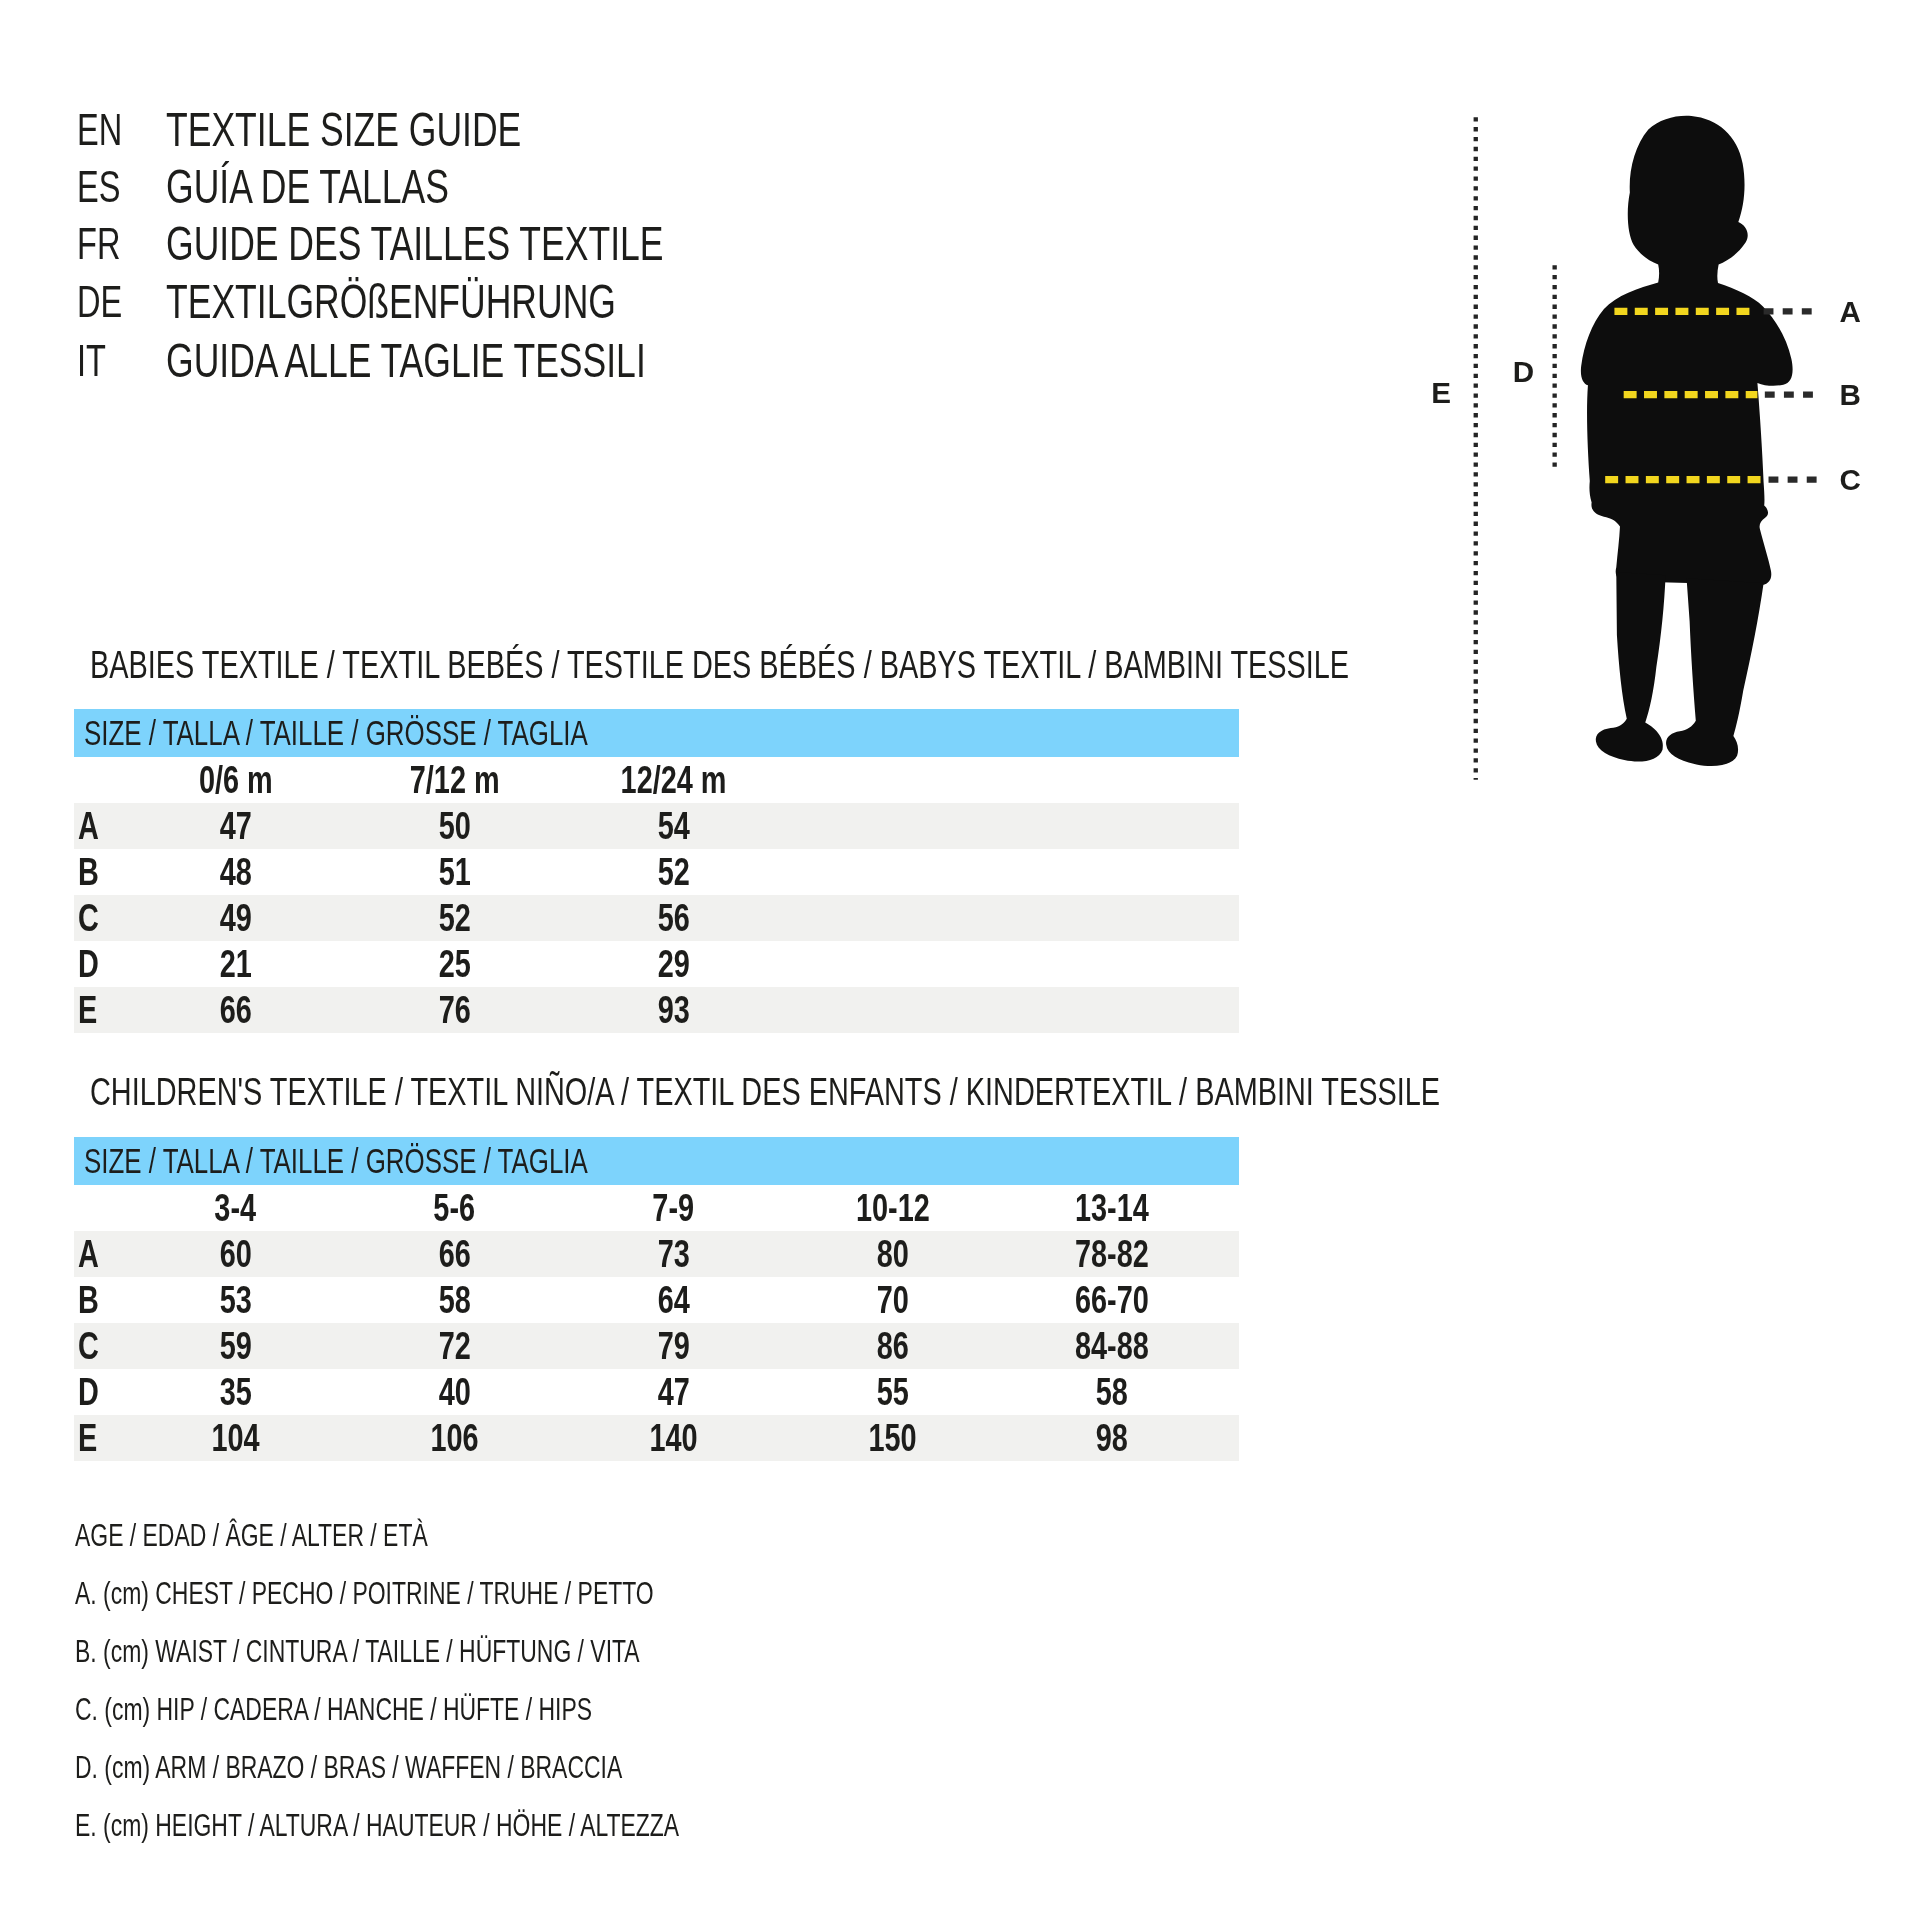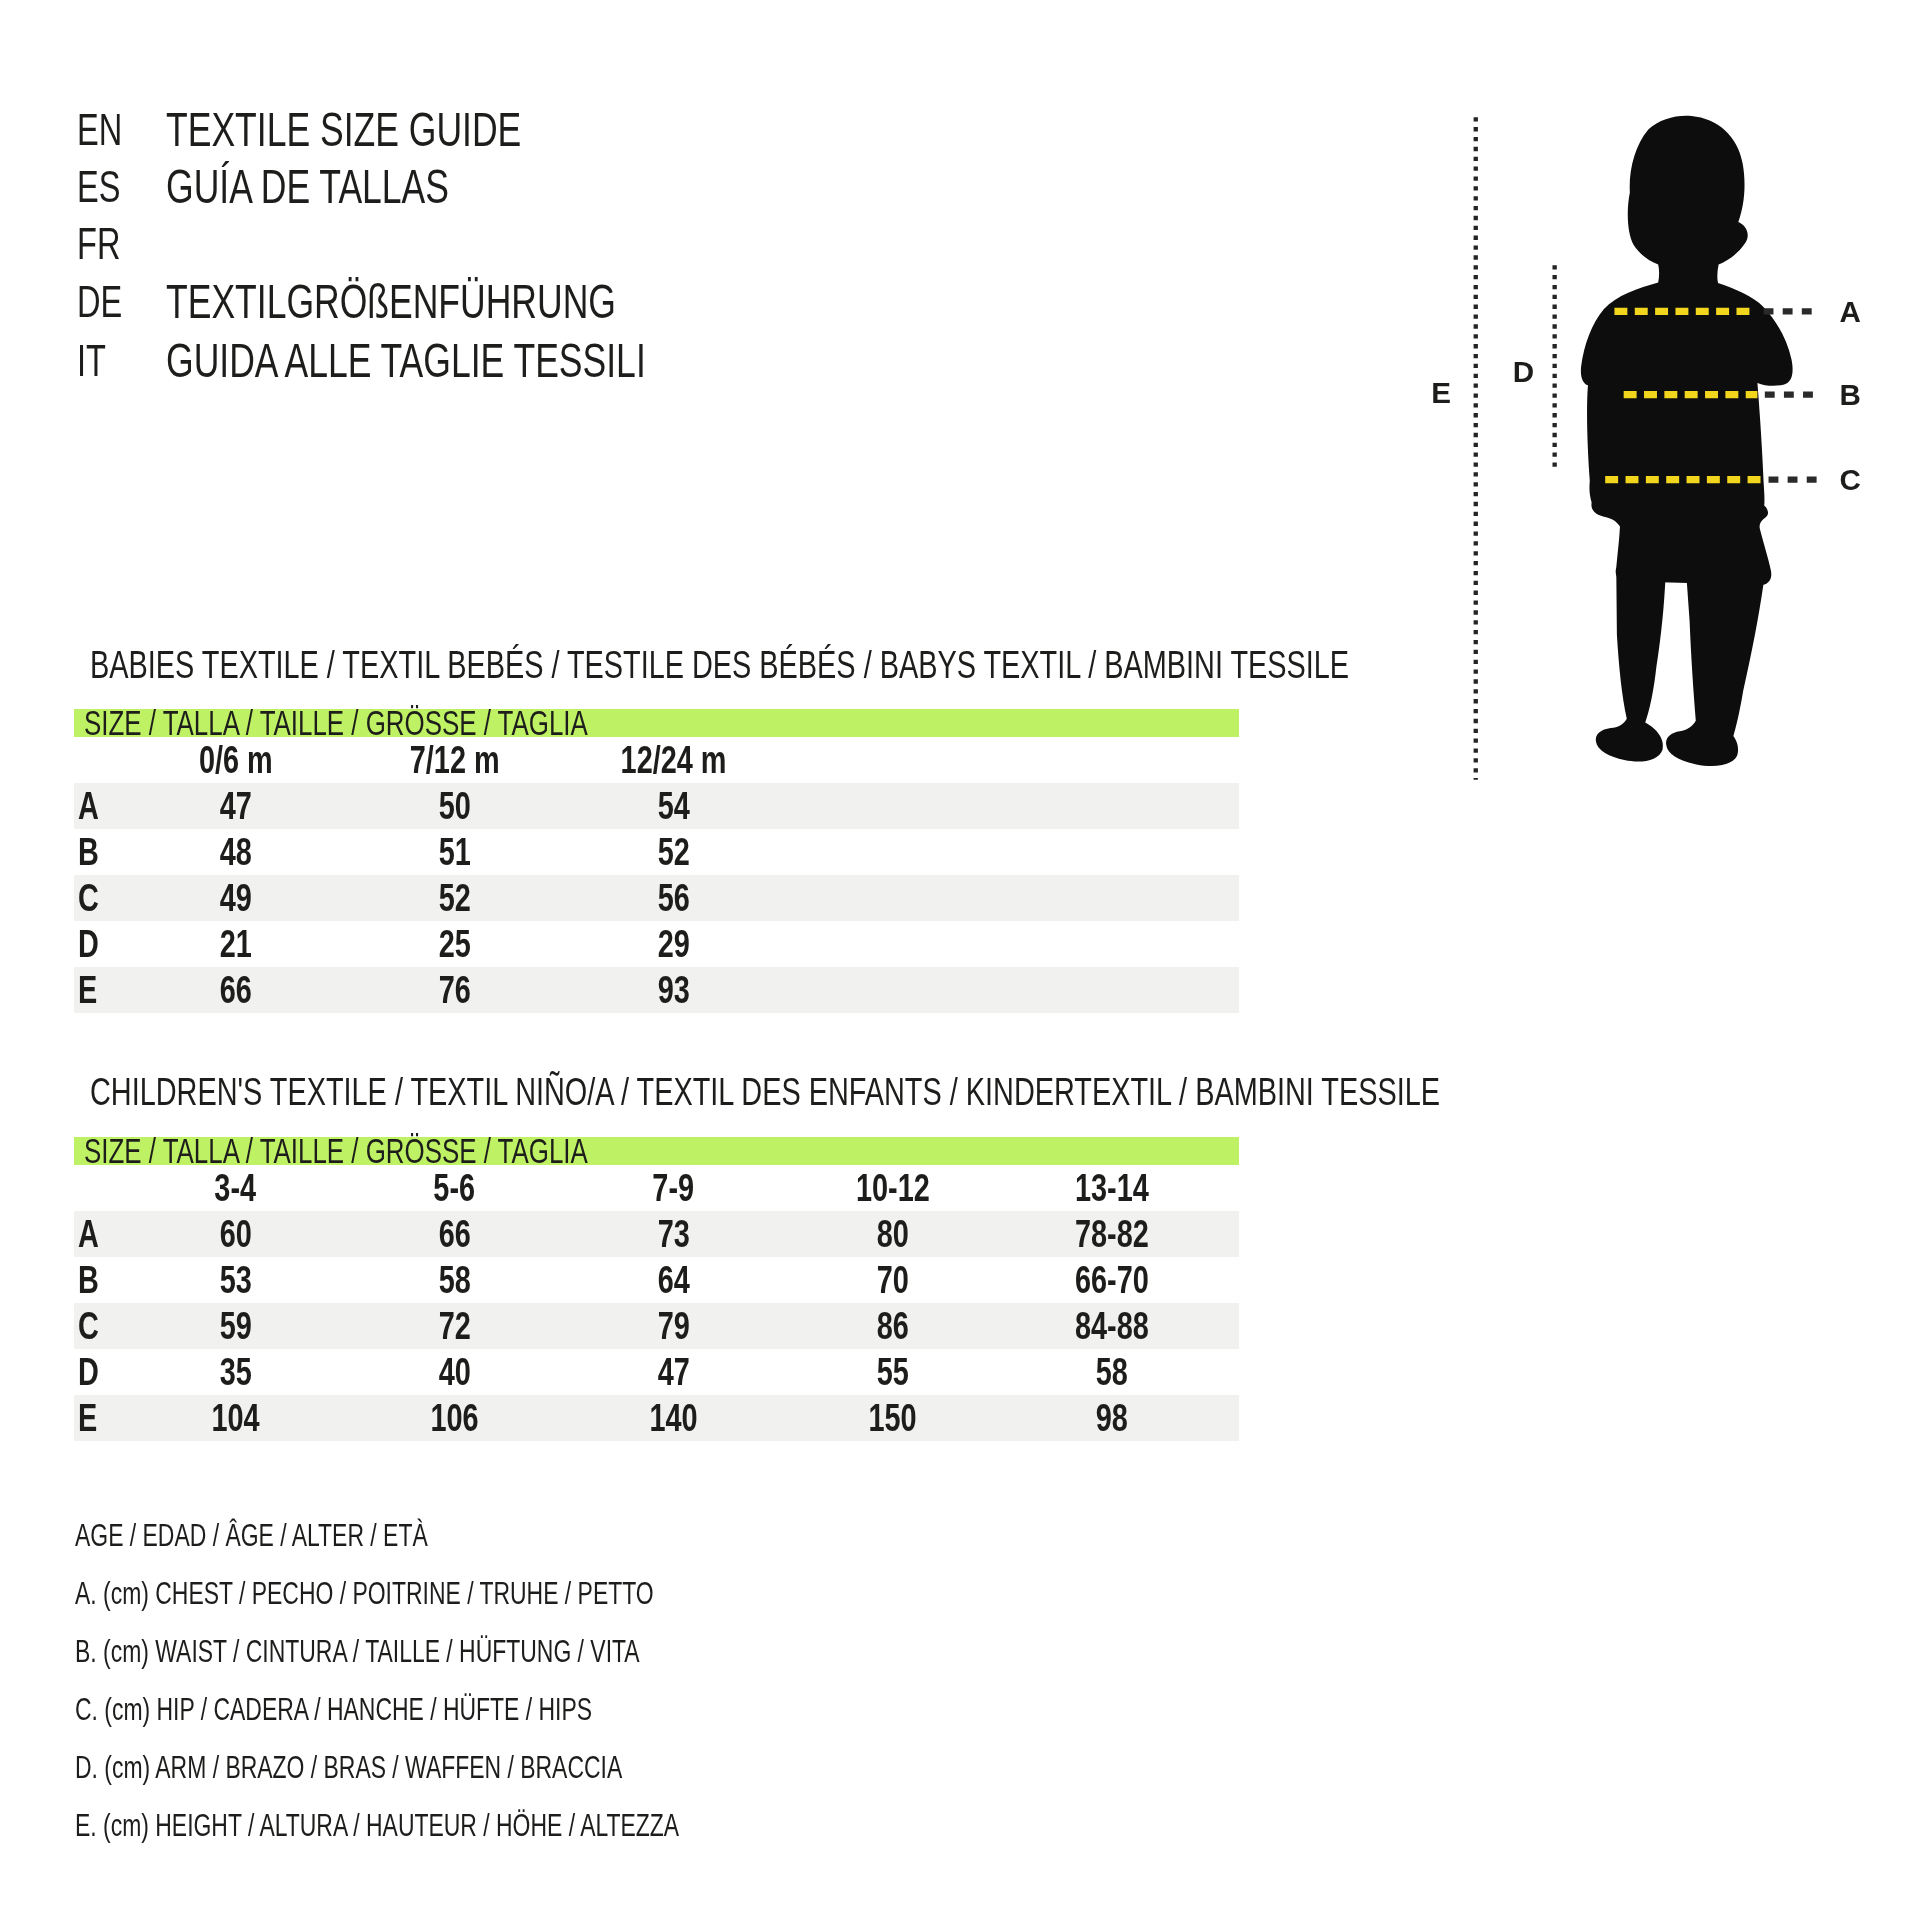--- a/index.html
+++ b/index.html
@@ -20,21 +20,21 @@
   .lang-row{position:absolute;left:0;width:1356px;height:59px;display:flex;align-items:center;}
   .lang-code{position:absolute;left:77px;font-size:44px;line-height:1;}
   .lang-title{position:absolute;left:166px;font-size:48px;line-height:1;}
 
   
   .section-title{position:absolute;left:74px;font-size:39px;line-height:1;margin-left:16px;}
 
   
   .size-table{position:absolute;left:74px;width:1165px;}
   .size-bar{
-    width:100%;height:28px;background:#bef264;
+    width:100%;height:48px;background:#7dd3fc;
     display:flex;align-items:center;
     font-size:35px;
   }
   .size-bar .cx{margin-left:10px;}
   .trow{width:100%;height:46px;display:flex;align-items:center;font-size:39px;font-weight:bold;}
   .trow.shaded{background:#f1f1ef;}
   .rlabel{width:52px;padding-left:3.7px;box-sizing:border-box;}
   .cell{width:219px;text-align:center;}
 
   
@@ -50,20 +50,21 @@
   <div class="lang-row" style="top:100px">
     <span class="lang-code abs"><span class="cx">EN</span></span>
     <span class="lang-title abs"><span class="cx">TEXTILE SIZE GUIDE</span></span>
   </div>
   <div class="lang-row" style="top:157px">
     <span class="lang-code abs"><span class="cx">ES</span></span>
     <span class="lang-title abs"><span class="cx">GUÍA DE TALLAS</span></span>
   </div>
   <div class="lang-row" style="top:214px">
     <span class="lang-code abs"><span class="cx">FR</span></span>
+    <span class="lang-title abs"><span class="cx">GUIDE DES TAILLES TEXTILE</span></span>
   </div>
   <div class="lang-row" style="top:272px">
     <span class="lang-code abs"><span class="cx">DE</span></span>
     <span class="lang-title abs"><span class="cx">TEXTILGRÖßENFÜHRUNG</span></span>
   </div>
   <div class="lang-row" style="top:331px">
     <span class="lang-code abs"><span class="cx">IT</span></span>
     <span class="lang-title abs"><span class="cx">GUIDA ALLE TAGLIE TESSILI</span></span>
   </div>
 </div>

